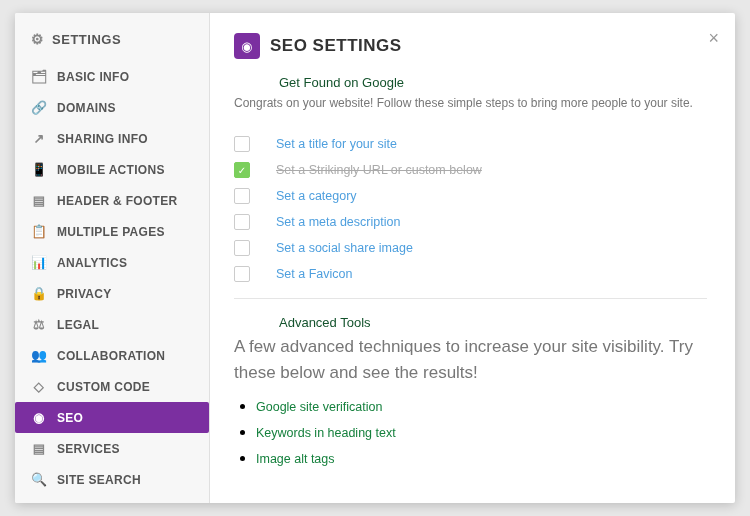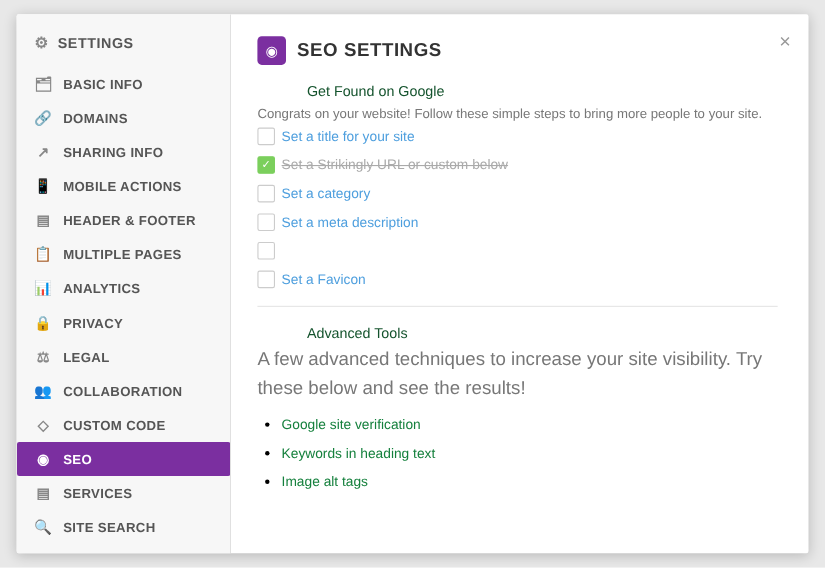--- a/index.html
+++ b/index.html
@@ -118,27 +118,27 @@
     .section-title {
       font-size: 13px;
       font-weight: normal;
       color: #14532d;
       margin-bottom: 4px;
       margin-left: 45px;
     }
     .section-desc {
       font-size: 12px;
       color: #777;
-      margin-bottom: 4px;
+      margin-bottom: 24px;
       line-height: 1.5;
     }
     .checklist-item {
       display: flex;
       align-items: center;
-      gap: 6px;
+      gap: 26px;
       margin-bottom: 10px;
     }
     .checkbox {
       width: 16px;
       height: 16px;
       border: 1.5px solid #ccc;
       border-radius: 2px;
       background: #fff;
       flex-shrink: 0;
       display: flex;
@@ -281,20 +281,21 @@
         <div class="checklist-item">
           <div class="checkbox"></div>
           <span class="checklist-link">Set a category</span>
         </div>
         <div class="checklist-item">
           <div class="checkbox"></div>
           <span class="checklist-link">Set a meta description</span>
         </div>
         <div class="checklist-item">
           <div class="checkbox"></div>
+          <span class="checklist-link">Set a social share image</span>
         </div>
         <div class="checklist-item">
           <div class="checkbox"></div>
           <span class="checklist-link">Set a Favicon</span>
         </div>
       </div>
 
     <hr class="divider">
 
     <div class="section-title">Advanced Tools</div>

